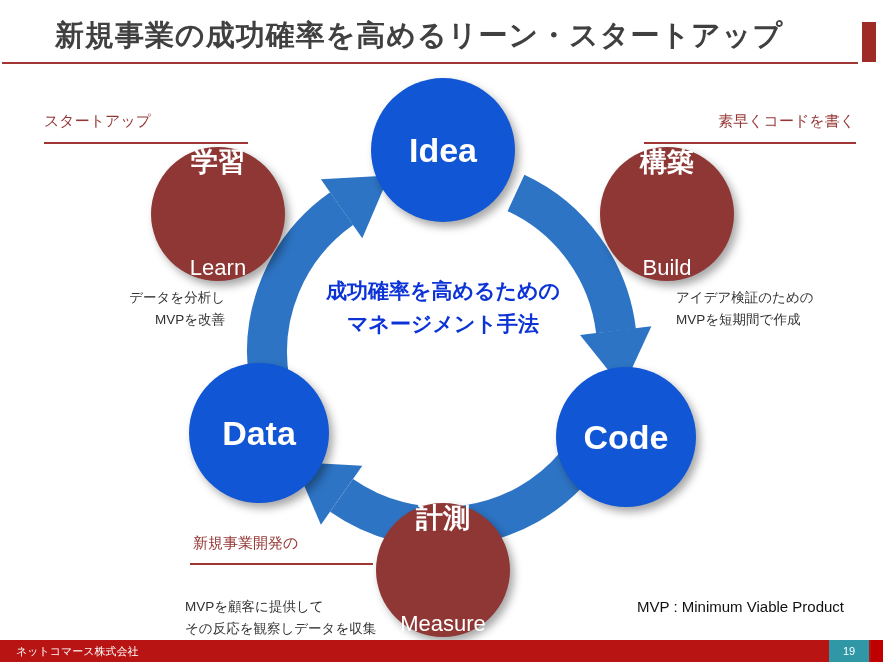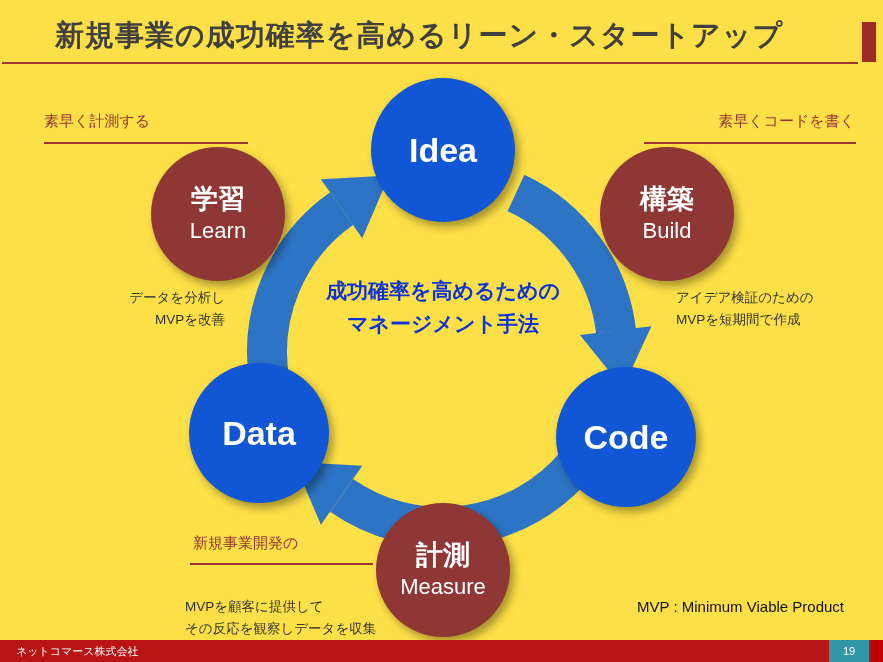--- a/index.html
+++ b/index.html
@@ -1,17 +1,17 @@
 <!DOCTYPE html>
 <html style="--blue-circle: #1156d4; --maroon-circle: #8e3734; --arrow-blue: #2d74c4; --title-text: #404040; --center-text: #0b33d6; --annotation-red: #943634; --note-text: #333333; --line-red: #a03533; --title-accent-red: #9e2b25; --footer-red: #b81414; --accent-red: #c00000; --page-teal: #2f97a6;"><head>
 <meta charset="utf-8">
 <style>
   html,body { margin:0; padding:0; background:#e8e8e8; }
   .slide {
-    position:relative; width:883px; height:662px; background:#fde047;
+    position:relative; width:883px; height:662px; background:#ffffff;
     overflow:hidden; font-family:"Liberation Sans","DejaVu Sans",sans-serif;
   }
   
   .title {
     position:absolute; left:55px; top:16px; margin:0;
     font-size:29px; font-weight:bold; letter-spacing:1px;
     color:var(--title-text,#404040); white-space:nowrap;
   }
   .title-rule {
     position:absolute; left:2px; top:62px; width:856px; height:2px;
@@ -26,21 +26,21 @@
   .arrow-stroke { fill:none; stroke:var(--arrow-blue,#2d74c4); stroke-width:40px; }
   .arrow-head  { fill:var(--arrow-blue,#2d74c4); }
   
   .circle {
     position:absolute; border-radius:50%; z-index:3;
     display:flex; flex-direction:column; align-items:center; justify-content:center;
     color:#ffffff; text-align:center;
     box-shadow:4px 5px 9px rgba(0,0,0,0.35);
   }
   .blue   { background:var(--blue-circle,#1156d4); }
-  .maroon { background:var(--maroon-circle,#8e3734); z-index:2; }
+  .maroon { background:var(--maroon-circle,#8e3734); z-index:2;justify-content:space-between; }
   .c-idea    { left:371px; top:78px;  width:144px; height:144px; }
   .c-learn   { left:151px; top:147px; width:134px; height:134px; }
   .c-build   { left:600px; top:147px; width:134px; height:134px; }
   .c-data    { left:189px; top:363px; width:140px; height:140px; }
   .c-code    { left:556px; top:367px; width:140px; height:140px; }
   .c-measure { left:376px; top:503px; width:134px; height:134px; }
   .en-big { font-size:34px; font-weight:bold; }
   .jp-label { font-size:27px; font-weight:bold; line-height:1.15; }
   .en-sub { font-size:22px; font-weight:normal; margin-top:3px; }
   
@@ -125,21 +125,21 @@
   </div>
   <div class="circle blue c-code">
     <span class="en-big">Code</span>
   </div>
 
   <div class="center-text">
     <div>成功確率を高めるための</div>
     <div>マネージメント手法</div>
   </div>
 
-  <div class="ann ann-learn">素早く計測する</div>
+  <div class="ann ann-learn">スタートアップ</div>
   <div class="ann-line ann-learn-line"></div>
 
   <div class="ann ann-build">素早くコードを書く</div>
   <div class="ann-line ann-build-line"></div>
 
   <div class="ann ann-measure">新規事業開発の</div>
   <div class="ann-line ann-measure-line"></div>
 
   <div class="note note-learn">
     <div>データを分析し</div>

